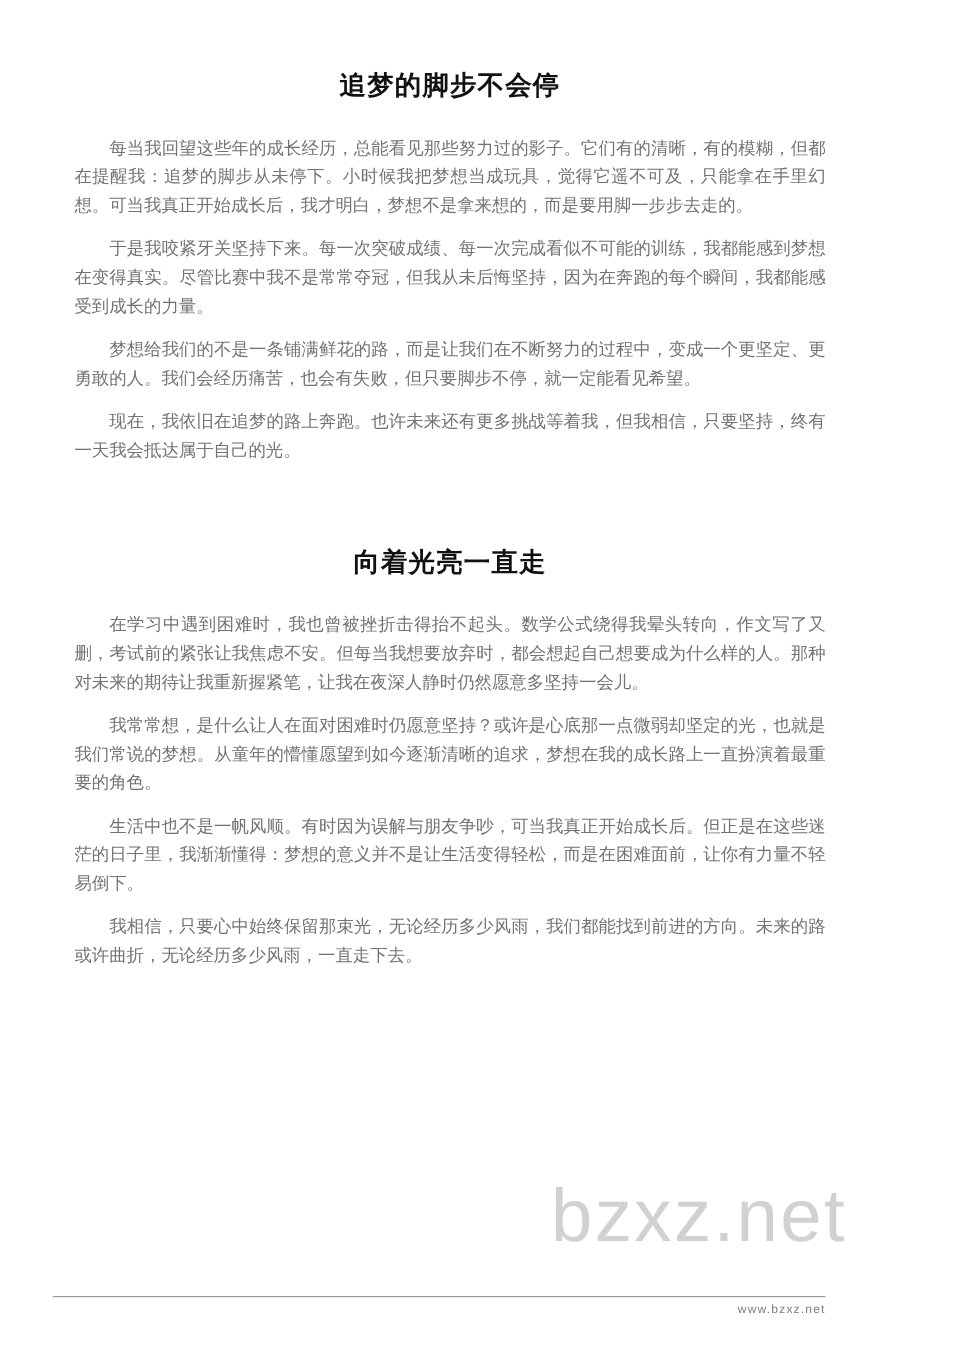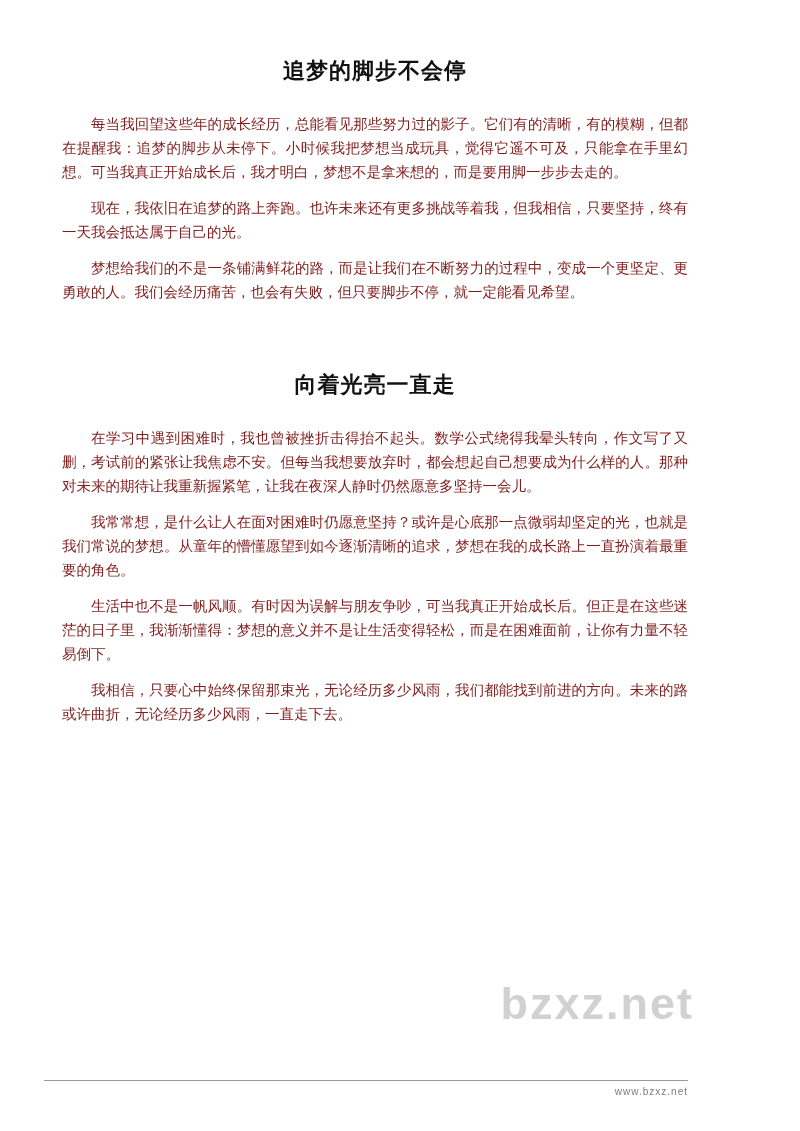--- a/index.html
+++ b/index.html
@@ -26,36 +26,37 @@
   .essay-title {
     text-align: center;
     font-size: 22px;
     font-weight: bold;
     letter-spacing: 1px;
     margin: 0 0 26px 0;
     color: #111111;
   }
   .essay + .essay {
     margin-top: 66px;
+    font-family: Liberation Mono, monospace;
   }
   .para {
     font-size: 14.5px;
     line-height: 24px;
     text-align: justify;
     text-indent: 2em;
     margin: 0 0 12px 0;
-    color: #7f1d1d;
+    color: #737373;
   }
   .watermark {
     position: absolute;
     top: 978px;
-    right: 56px;
+    right: 44px;
     font-family: "Liberation Sans", "DejaVu Sans", sans-serif;
-    font-size: 45px;
-    font-weight: bold;
+    font-size: 62px;
+    font-weight: normal;
     letter-spacing: 2px;
     color: #9a9a9a;
     opacity: 0.45;
     pointer-events: none;
     white-space: nowrap;
   }
   .footer {
     position: absolute;
     left: 44px;
     right: 62px;
@@ -77,22 +78,23 @@
 </style>
 </head>
 <body>
 
 <div class="page">
   <div class="content">
 
     <div class="essay">
       <h1 class="essay-title">追梦的脚步不会停</h1>
       <p class="para">每当我回望这些年的成长经历，总能看见那些努力过的影子。它们有的清晰，有的模糊，但都在提醒我：追梦的脚步从未停下。小时候我把梦想当成玩具，觉得它遥不可及，只能拿在手里幻想。可当我真正开始成长后，我才明白，梦想不是拿来想的，而是要用脚一步步去走的。</p>
+      <p class="para">于是我咬紧牙关坚持下来。每一次突破成绩、每一次完成看似不可能的训练，我都能感到梦想在变得真实。尽管比赛中我不是常常夺冠，但我从未后悔坚持，因为在奔跑的每个瞬间，我都能感受到成长的力量。</p>
+      <p class="para">梦想给我们的不是一条铺满鲜花的路，而是让我们在不断努力的过程中，变成一个更坚定、更勇敢的人。我们会经历痛苦，也会有失败，但只要脚步不停，就一定能看见希望。</p>
       <p class="para">现在，我依旧在追梦的路上奔跑。也许未来还有更多挑战等着我，但我相信，只要坚持，终有一天我会抵达属于自己的光。</p>
-      <p class="para">梦想给我们的不是一条铺满鲜花的路，而是让我们在不断努力的过程中，变成一个更坚定、更勇敢的人。我们会经历痛苦，也会有失败，但只要脚步不停，就一定能看见希望。</p>
     </div>
 
     <div class="essay">
       <h1 class="essay-title">向着光亮一直走</h1>
       <p class="para">在学习中遇到困难时，我也曾被挫折击得抬不起头。数学公式绕得我晕头转向，作文写了又删，考试前的紧张让我焦虑不安。但每当我想要放弃时，都会想起自己想要成为什么样的人。那种对未来的期待让我重新握紧笔，让我在夜深人静时仍然愿意多坚持一会儿。</p>
       <p class="para">我常常想，是什么让人在面对困难时仍愿意坚持？或许是心底那一点微弱却坚定的光，也就是我们常说的梦想。从童年的懵懂愿望到如今逐渐清晰的追求，梦想在我的成长路上一直扮演着最重要的角色。</p>
       <p class="para">生活中也不是一帆风顺。有时因为误解与朋友争吵，可当我真正开始成长后。但正是在这些迷茫的日子里，我渐渐懂得：梦想的意义并不是让生活变得轻松，而是在困难面前，让你有力量不轻易倒下。</p>
       <p class="para">我相信，只要心中始终保留那束光，无论经历多少风雨，我们都能找到前进的方向。未来的路或许曲折，无论经历多少风雨，一直走下去。</p>
     </div>
 

